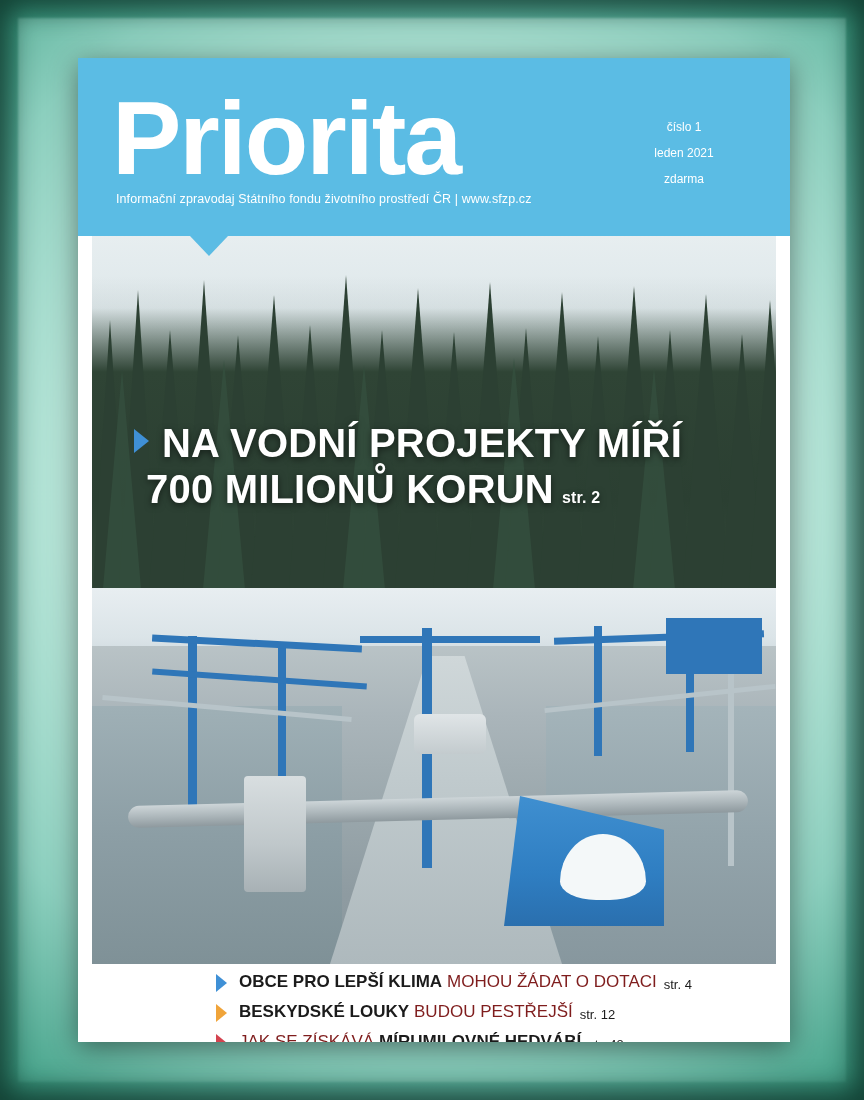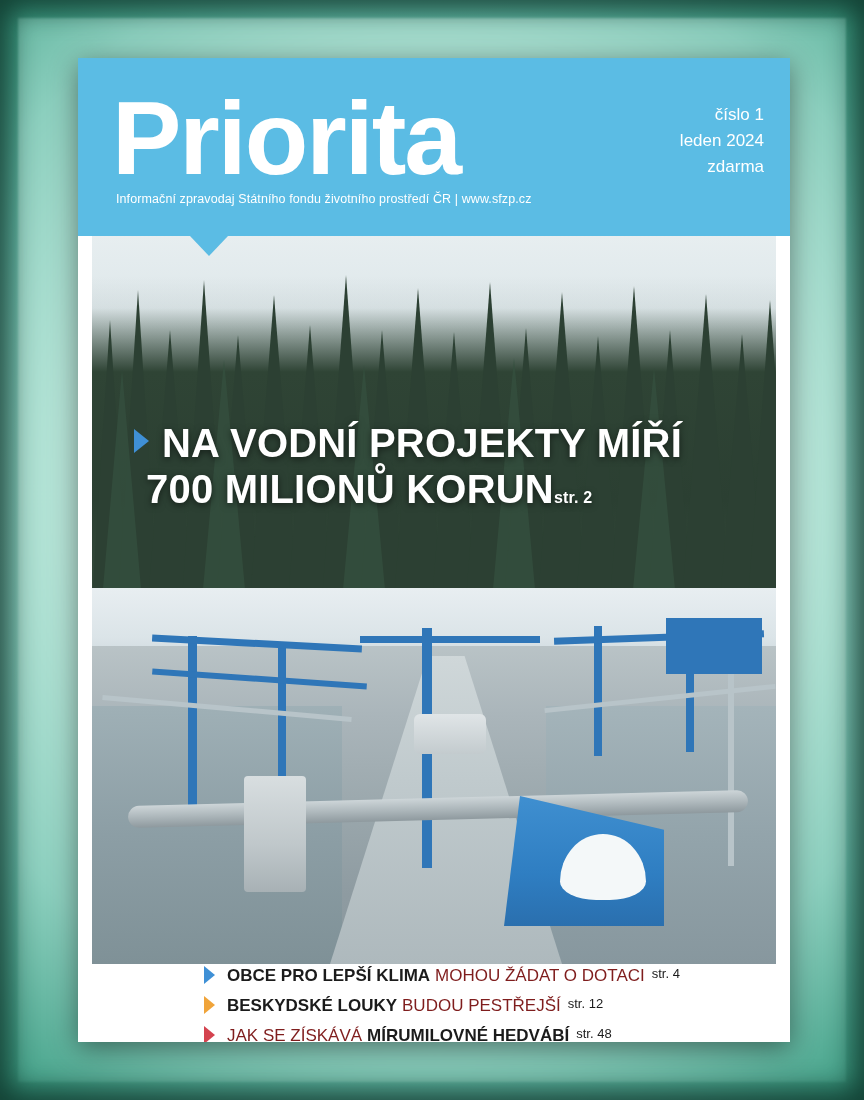--- a/index.html
+++ b/index.html
@@ -75,25 +75,25 @@
     position: absolute;
     left: 38px;
     top: 134px;
     font-size: 12.5px;
     color: #ffffff;
     letter-spacing: 0.1px;
   }
   .issue-block {
     position: absolute;
     right: 26px;
-    top: 44px;
+    top: 56px;
     width: 160px;
-    text-align: right;
-    color: #ffffff;
-    font-size: 17px;
+    text-align: center;
+    color: #ffffff;
+    font-size: 12px;
     line-height: 26px;
   }
   
   .masthead-notch {
     position: absolute;
     left: 112px;
     top: 178px;
     width: 0; height: 0;
     border-left: 19px solid transparent;
     border-right: 19px solid transparent;
@@ -215,37 +215,38 @@
     border-bottom: 12px solid transparent;
     border-left: 15px solid #3f90d6;
   }
   .headline-line.l1 { padding-left: 28px; }
   .headline-line.l2 { padding-left: 12px; }
   .headline-page {
     font-size: 16px;
     font-weight: bold;
     color: #ffffff;
     text-shadow: 0 2px 6px rgba(0,0,0,0.55);
+    margin-left: 8px;
   }
 
   
   .teasers {
     position: absolute;
     left: 14px;
     top: 906px;
     width: 684px;
     height: 78px;
     background: #ffffff;
   }
   .teaser {
     position: absolute;
-    left: 112px;
+    left: 124px;
     height: 26px;
     display: flex;
-    align-items: flex-start;
+    align-items: flex-end;
     white-space: nowrap;
   }
   .teaser.t1 { top: 2px; }
   .teaser.t2 { top: 32px; }
   .teaser.t3 { top: 62px; }
   .teaser-arrow {
     width: 0; height: 0;
     border-top: 9px solid transparent;
     border-bottom: 9px solid transparent;
     border-left: 11px solid #3f90d6;
@@ -265,21 +266,21 @@
 <div class="page-frame">
   <div class="frame-inner-glow"></div>
 
   <div class="cover">
 
     <div class="masthead">
       <div class="masthead-title">Priorita</div>
       <div class="masthead-sub">Informační zpravodaj Státního fondu životního prostředí ČR | www.sfzp.cz</div>
       <div class="issue-block">
         <div>číslo 1</div>
-        <div>leden 2024</div>
+        <div>leden 2021</div>
         <div>zdarma</div>
       </div>
     </div>
     <div class="masthead-notch"></div>
 
     <div class="photo">
       <div class="sky"></div>
       <div class="treeline"></div>
       <svg class="trees-svg" viewBox="0 0 684 340" preserveAspectRatio="none">
         <g fill="#2c4033">

